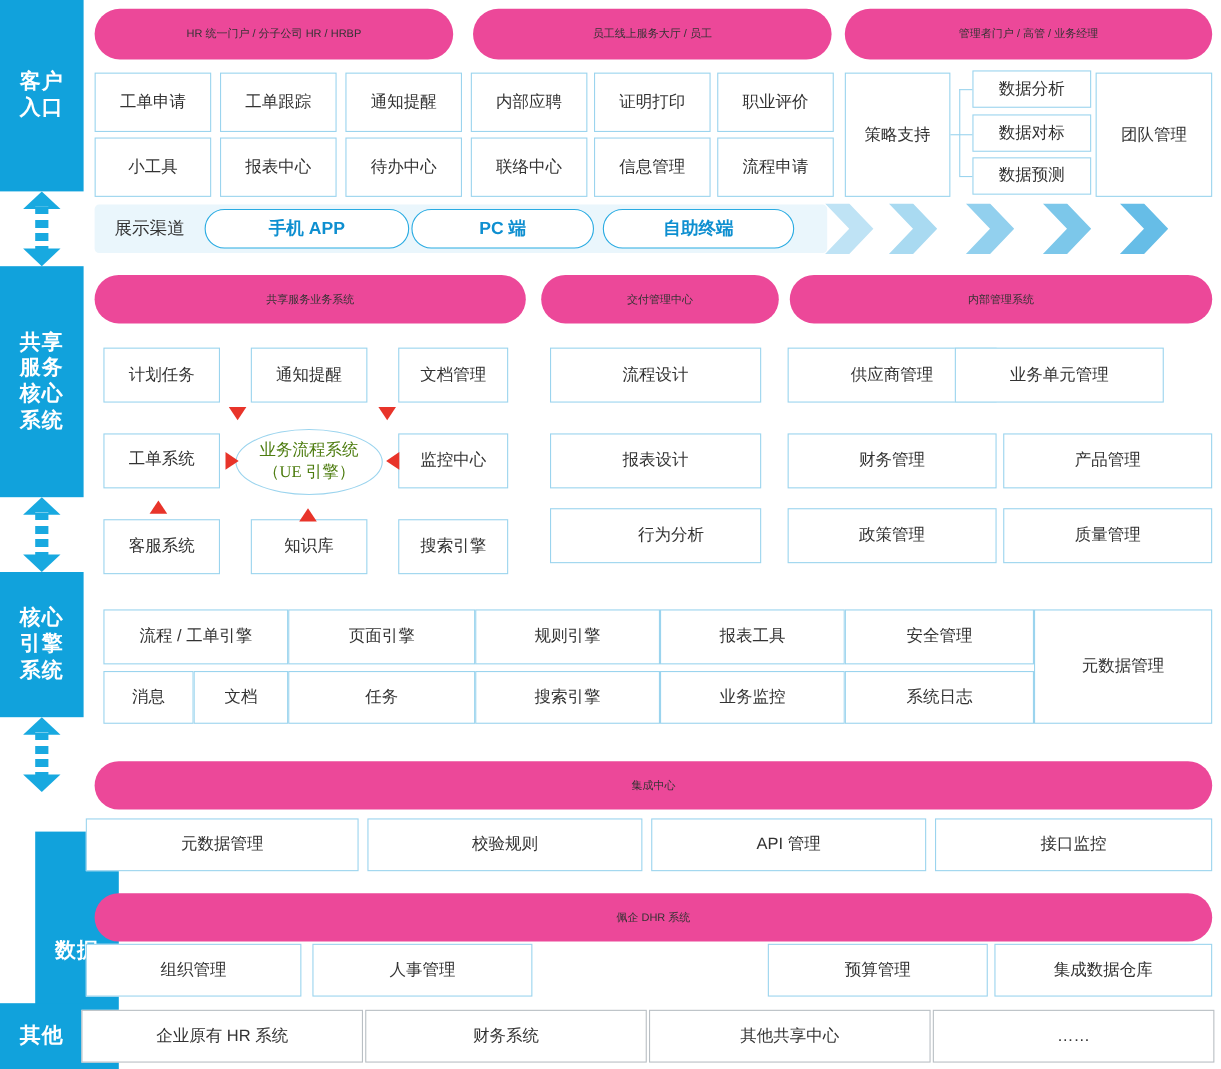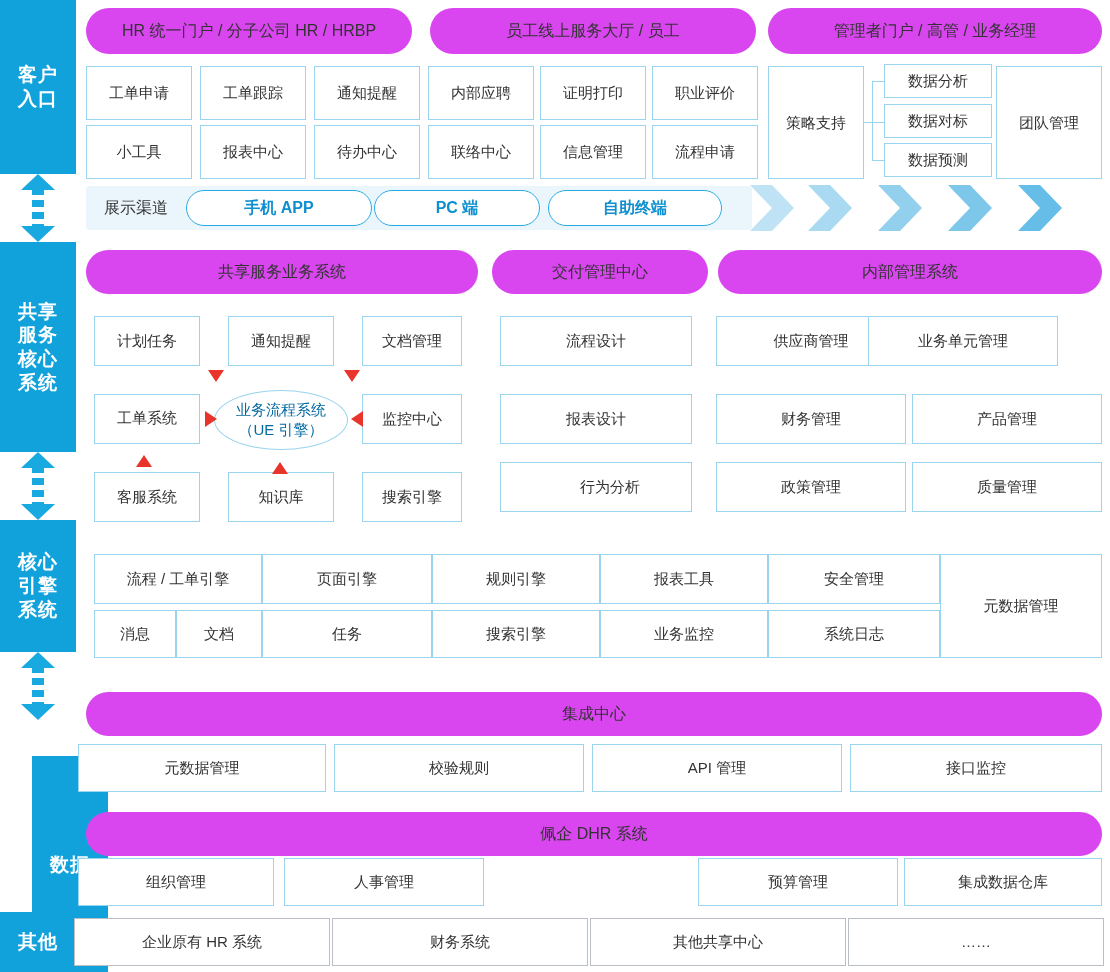--- a/index.html
+++ b/index.html
@@ -84,26 +84,26 @@
     bottom: 14px;
     background: repeating-linear-gradient(
       to bottom,
       #18a9e0 0px, #18a9e0 7px,
       #ffffff 7px, #ffffff 12px
     );
   }
 
   
   .pill {
-    background: #d946ef;
+    background: #ec4899;
     border-radius: 26px;
     display: flex;
     align-items: center;
     justify-content: center;
-    font-size: 16px;
+    font-size: 10px;
     color: #333;
     position: absolute;
   }
   .box {
     position: absolute;
     border: 1px solid #9bd4ee;
     background: #fff;
     display: flex;
     align-items: center;
     justify-content: center;
@@ -144,23 +144,24 @@
   .ellipse {
     position: absolute;
     border: 1px solid #9bd4ee;
     border-radius: 50%;
     background: #fff;
     display: flex;
     flex-direction: column;
     align-items: center;
     justify-content: center;
     font-size: 15px;
-    color: #0369a1;
+    color: #4d7c0f;
     line-height: 1.35;
     box-sizing: border-box;
+    font-family: Liberation Serif, serif;
   }
   .red-tri {
     position: absolute;
     width: 0;
     height: 0;
   }
   .red-tri.left {
     border-top: 8px solid transparent;
     border-bottom: 8px solid transparent;
     border-right: 12px solid #e8342a;

